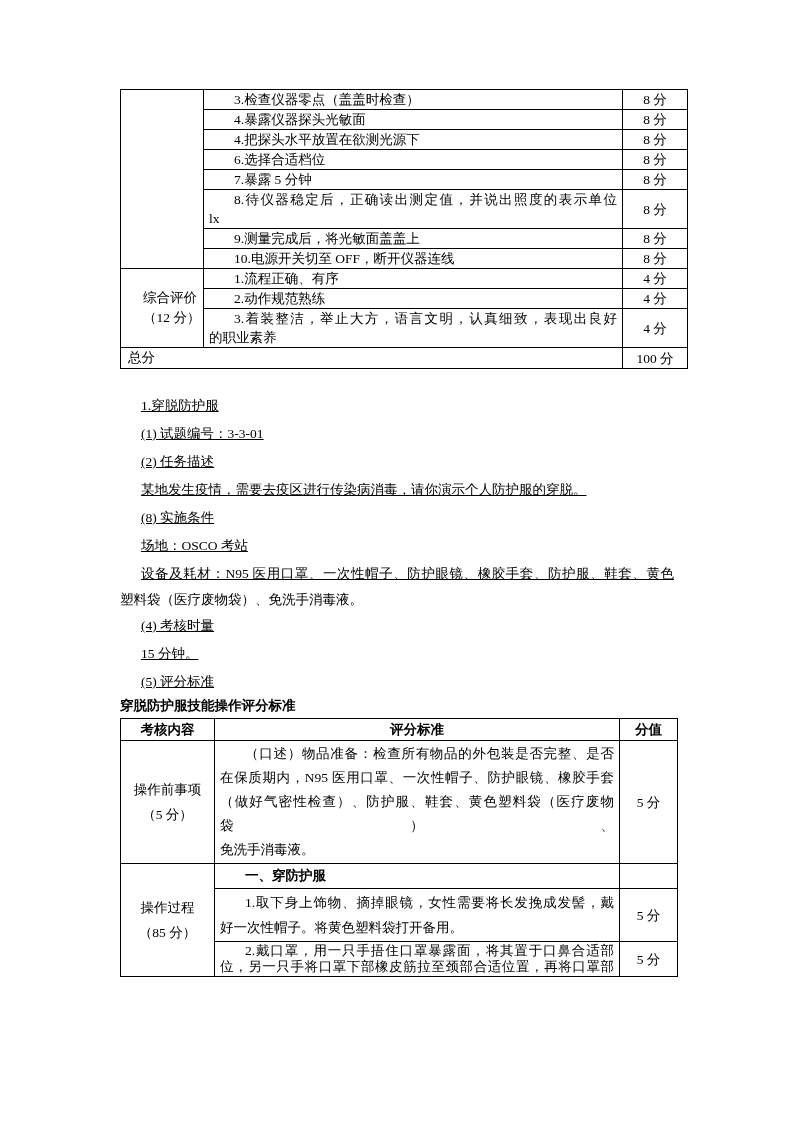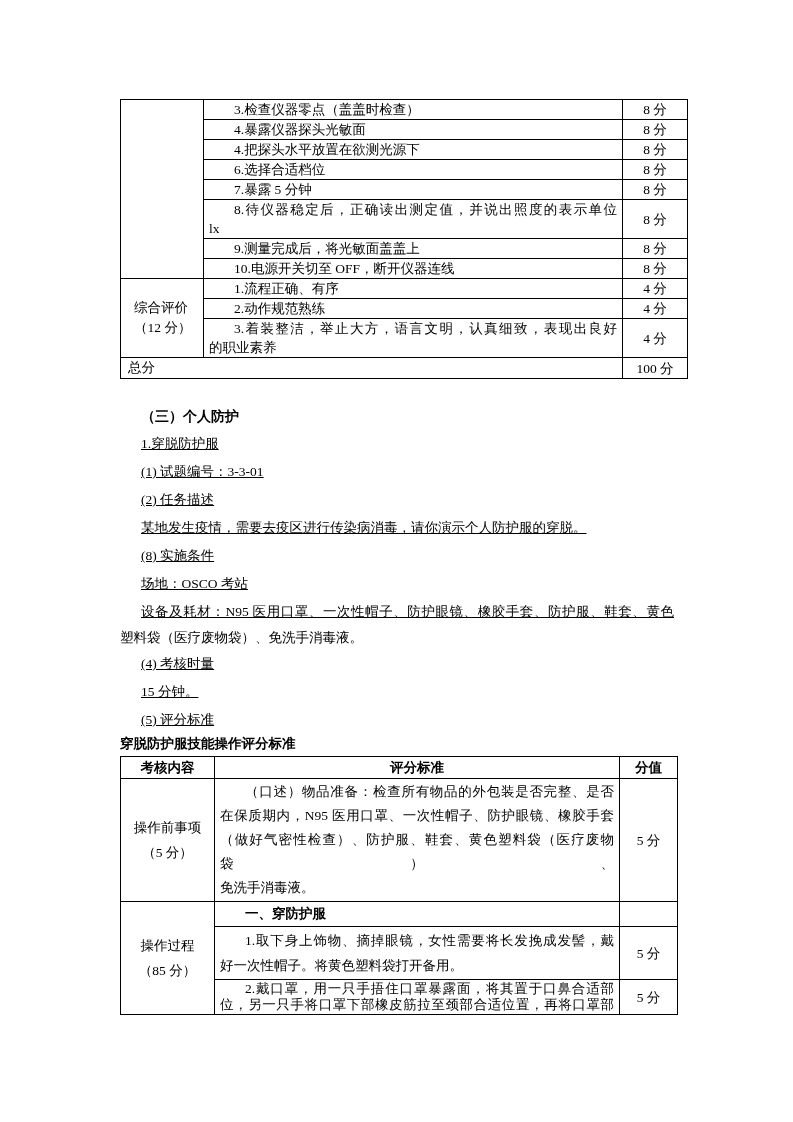--- a/index.html
+++ b/index.html
@@ -1,32 +1,32 @@
 <!DOCTYPE html>
 <html><head>
 <meta charset="utf-8">
 <style>
   html,body{margin:0;padding:0;background:#ffffff;}
   .page{position:relative;width:793px;height:1122px;background:#fff;overflow:hidden;
         font-family:"Liberation Serif",serif;color:#000;}
-  .content{position:absolute;left:120px;top:99px;width:554px;}
+  .content{position:absolute;left:120px;top:89px;width:554px;}
 
   
   table{border-collapse:collapse;table-layout:fixed;width:554px;font-size:13.5px;color:#000;}
   td,th{border:1px solid #000;padding:0;vertical-align:middle;overflow:hidden;}
   .cell{padding:0 5px;}
   .ln{line-height:19px;}
   .jl{text-align:justify;text-align-last:justify;}
   .ind{text-indent:25px;}
   .score{text-align:center;line-height:19px;}
 
   .t1 .c1{width:82px;}
   .t1 .c2{width:408px;}
   .t1 .c3{width:64px;margin-left:41px;}
-  .t1 .label{text-align:left;padding-left:13px;line-height:20px;}
+  .t1 .label{text-align:left;padding-left:22px;line-height:20px;}
   .t1 .total-cell{padding-left:7px;line-height:20px;}
 
   .t2{margin-top:2px;}
   .t2 .c1{width:93px;}
   .t2 .c2{width:404px;}
   .t2 .c3{width:57px;}
   .t2 th{font-family:"Liberation Sans",sans-serif;font-weight:bold;line-height:21px;font-size:13.5px;text-align:center;}
   .t2 .label2{text-align:center;}
   .t2 .label2 div{line-height:25px;}
   .ln2{line-height:24px;}
@@ -130,21 +130,20 @@
         <tr>
           <td class="total-cell" colspan="2">
             <span>总分</span>
           </td>
           <td class="c3 score">100 分</td>
         </tr>
       </tbody>
     </table>
 
     <div class="section">
-      <div class="heading">（三）个人防护</div>
       <div class="bline pind">1.穿脱防护服</div>
       <div class="bline pind">(1) 试题编号：3-3-01</div>
       <div class="bline pind">(2) 任务描述</div>
       <div class="bline pind">某地发生疫情，需要去疫区进行传染病消毒，请你演示个人防护服的穿脱。</div>
       <div class="bline pind">(8) 实施条件</div>
       <div class="bline pind">场地：OSCO 考站</div>
       <div class="bline pind jl">设备及耗材：N95 医用口罩、一次性帽子、防护眼镜、橡胶手套、防护服、鞋套、黄色</div>
       <div class="bwrap">塑料袋（医疗废物袋）、免洗手消毒液。</div>
       <div class="bline pind">(4) 考核时量</div>
       <div class="bline pind">15 分钟。</div>

